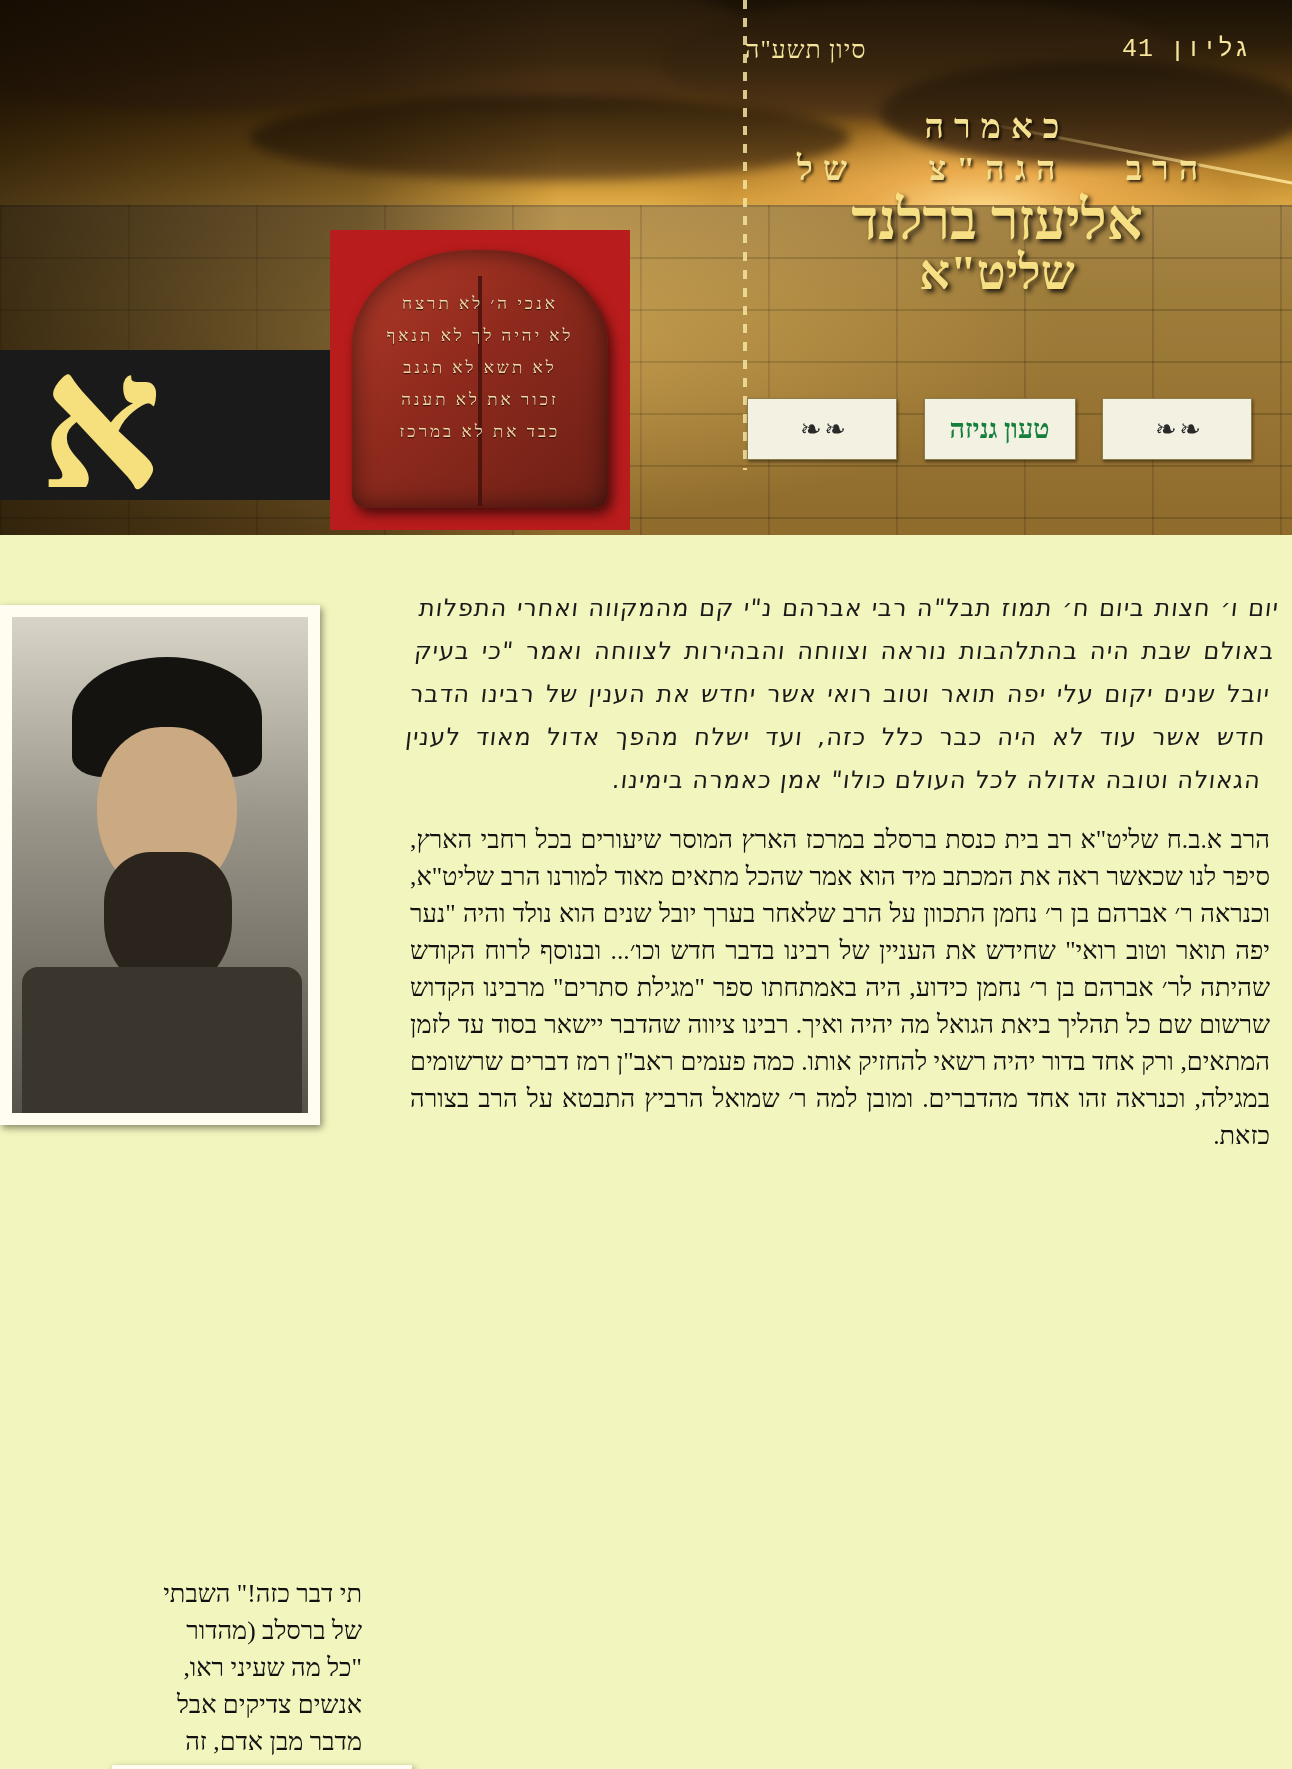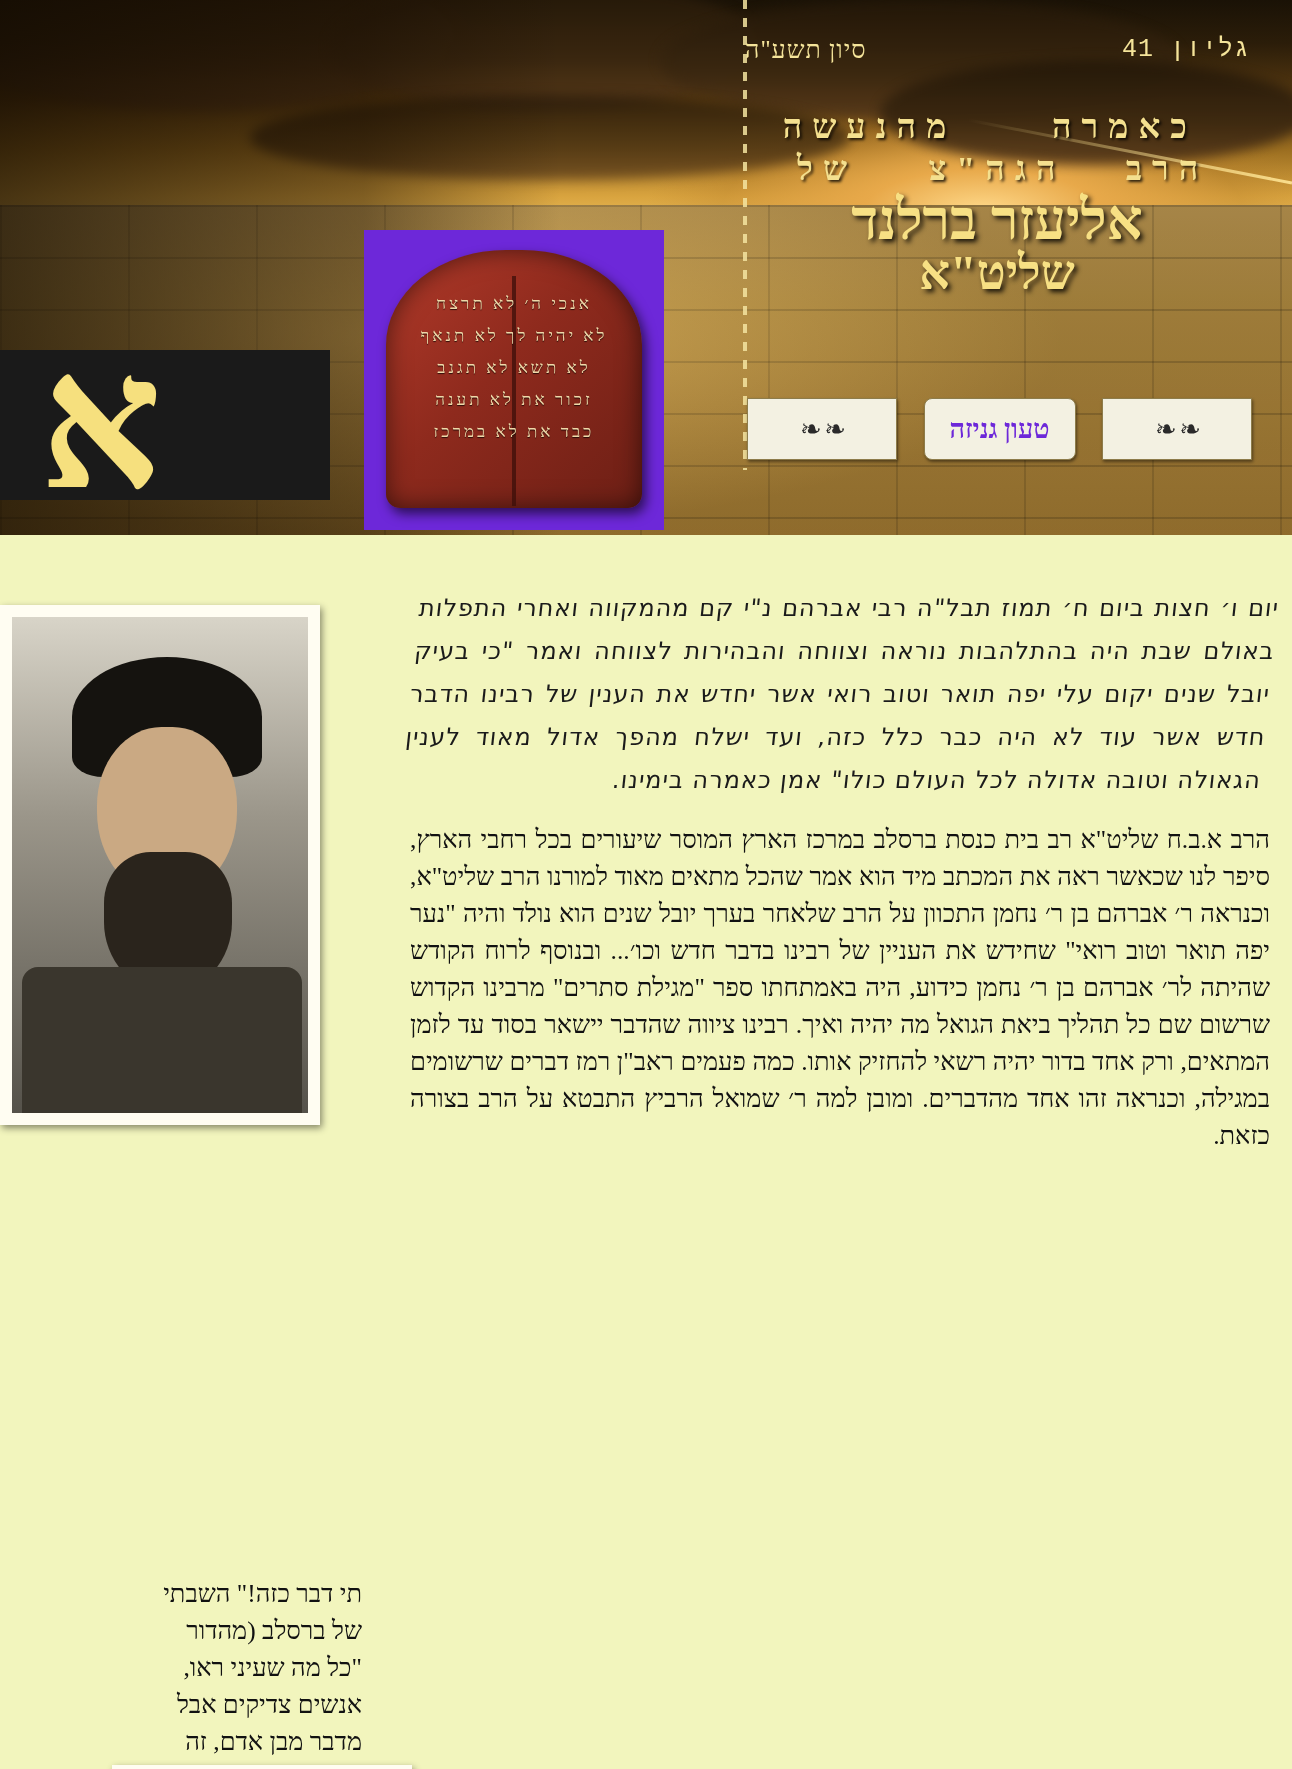--- a/index.html
+++ b/index.html
@@ -106,29 +106,28 @@
     display:flex; justify-content:space-between; align-items:stretch; gap:18px;
   }
   .ribbon-box {
     background:#f3f1e2;
     border:1px solid #8d7c4a;
     display:flex; align-items:center; justify-content:center;
     box-shadow: 1px 2px 3px rgba(0,0,0,.45);
   }
   .orn { width:150px; color:#2a2a2a; font-size:26px; letter-spacing:-2px; }
   .ribbon-label {
-    width:152px; color:#6d28d9; font-size:27px; font-weight:bold;border-radius:8px;
+    width:152px; color:#15803d; font-size:27px; font-weight:bold;
   }
 
   
   .tablets-frame {
     position:absolute; top:230px; left:330px; width:300px; height:300px;
-    background:#6d28d9;
+    background:#b91c1c;
     overflow:hidden;
-    margin-left:34px;
   }
   .tablet-shape {
     position:absolute; top:20px; left:22px; width:256px; height:258px;
     background: linear-gradient(135deg,#b23a2a 0%, #8e2a1d 45%, #6d1f15 100%);
     border-radius: 120px 120px 14px 14px / 95px 95px 14px 14px;
     box-shadow: inset 0 0 25px rgba(0,0,0,.55), 4px 6px 12px rgba(0,0,0,.6);
   }
   .tablet-split {
     position:absolute; top:26px; left:calc(50% - 2px); width:4px; height:230px;
     background: rgba(60,15,10,.75);
@@ -238,21 +237,20 @@
     </div>
 
     <div class="issue-line">
       <span class="issue-num">גליון 41</span>
       <span>סיון תשע"ה</span>
     </div>
 
     <div class="title-block">
       <div class="tl-1">
         <span>כאמרה</span>
-        <span>מהנעשה</span>
       </div>
       <div class="tl-2">
         <span>הרב</span>
         <span>הגה"צ</span>
         <span>של</span>
       </div>
       <div class="big-name">אליעזר ברלנד</div>
       <div class="shlita">שליט"א</div>
     </div>
 

